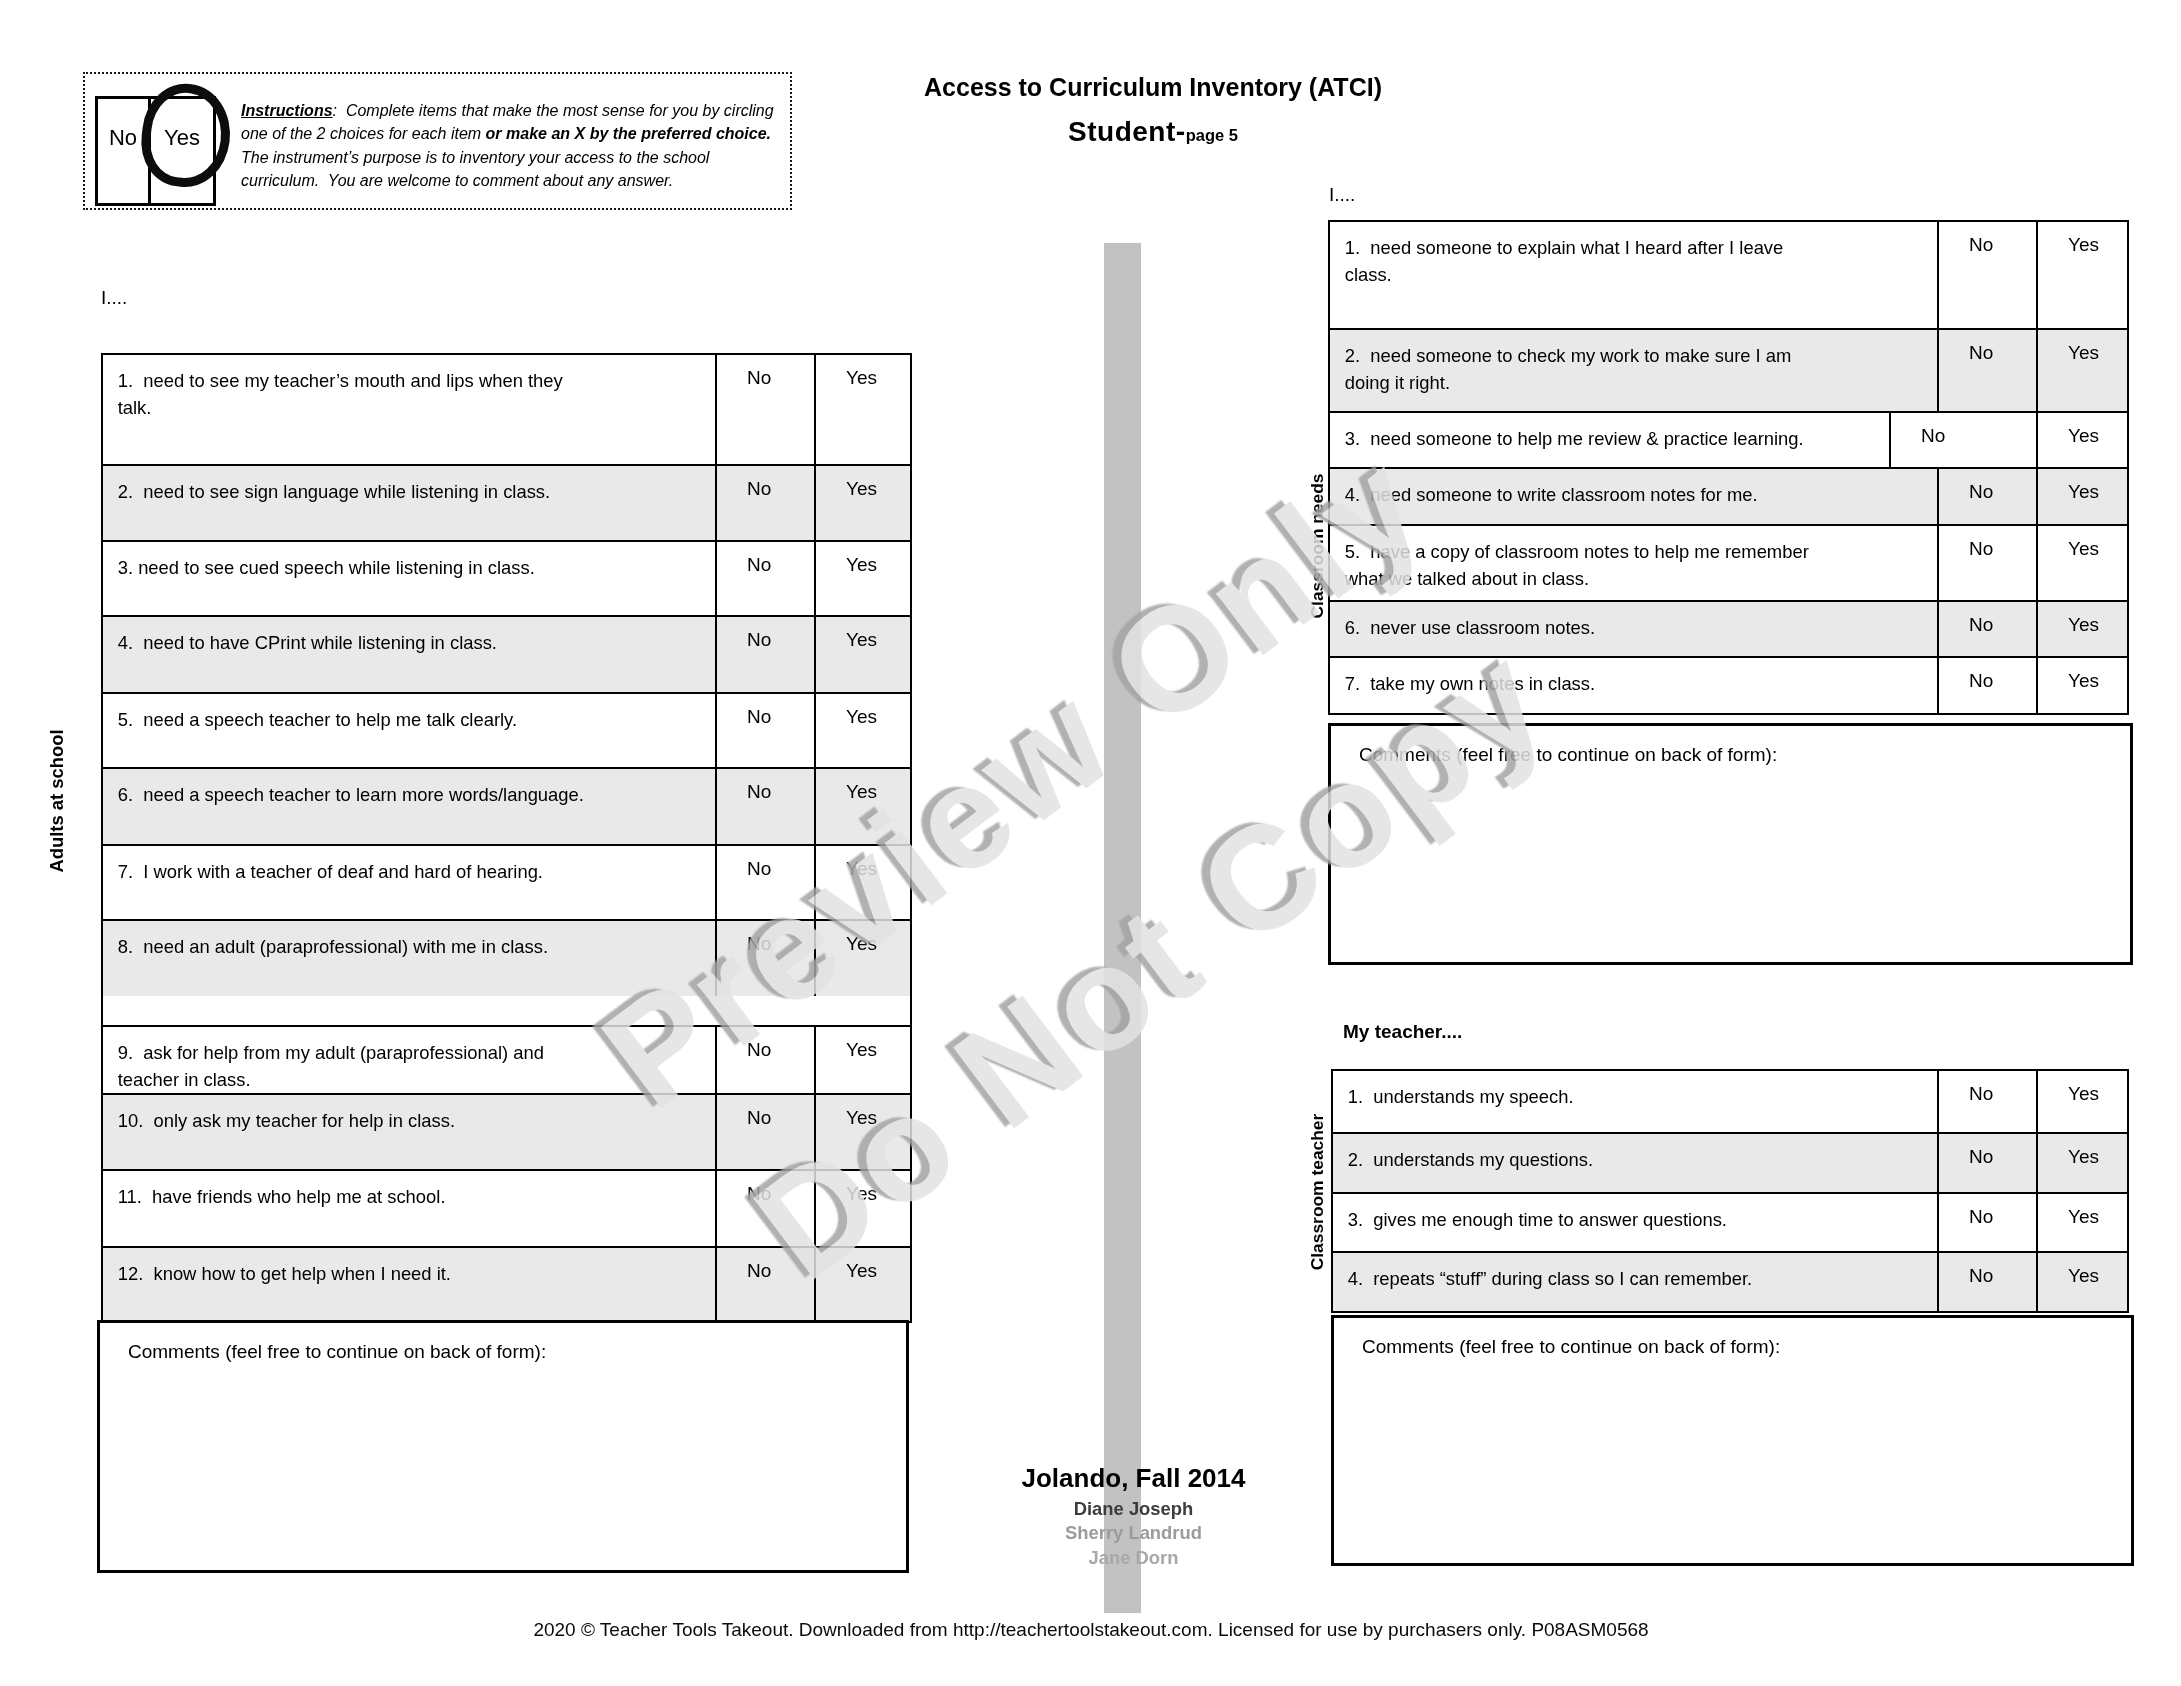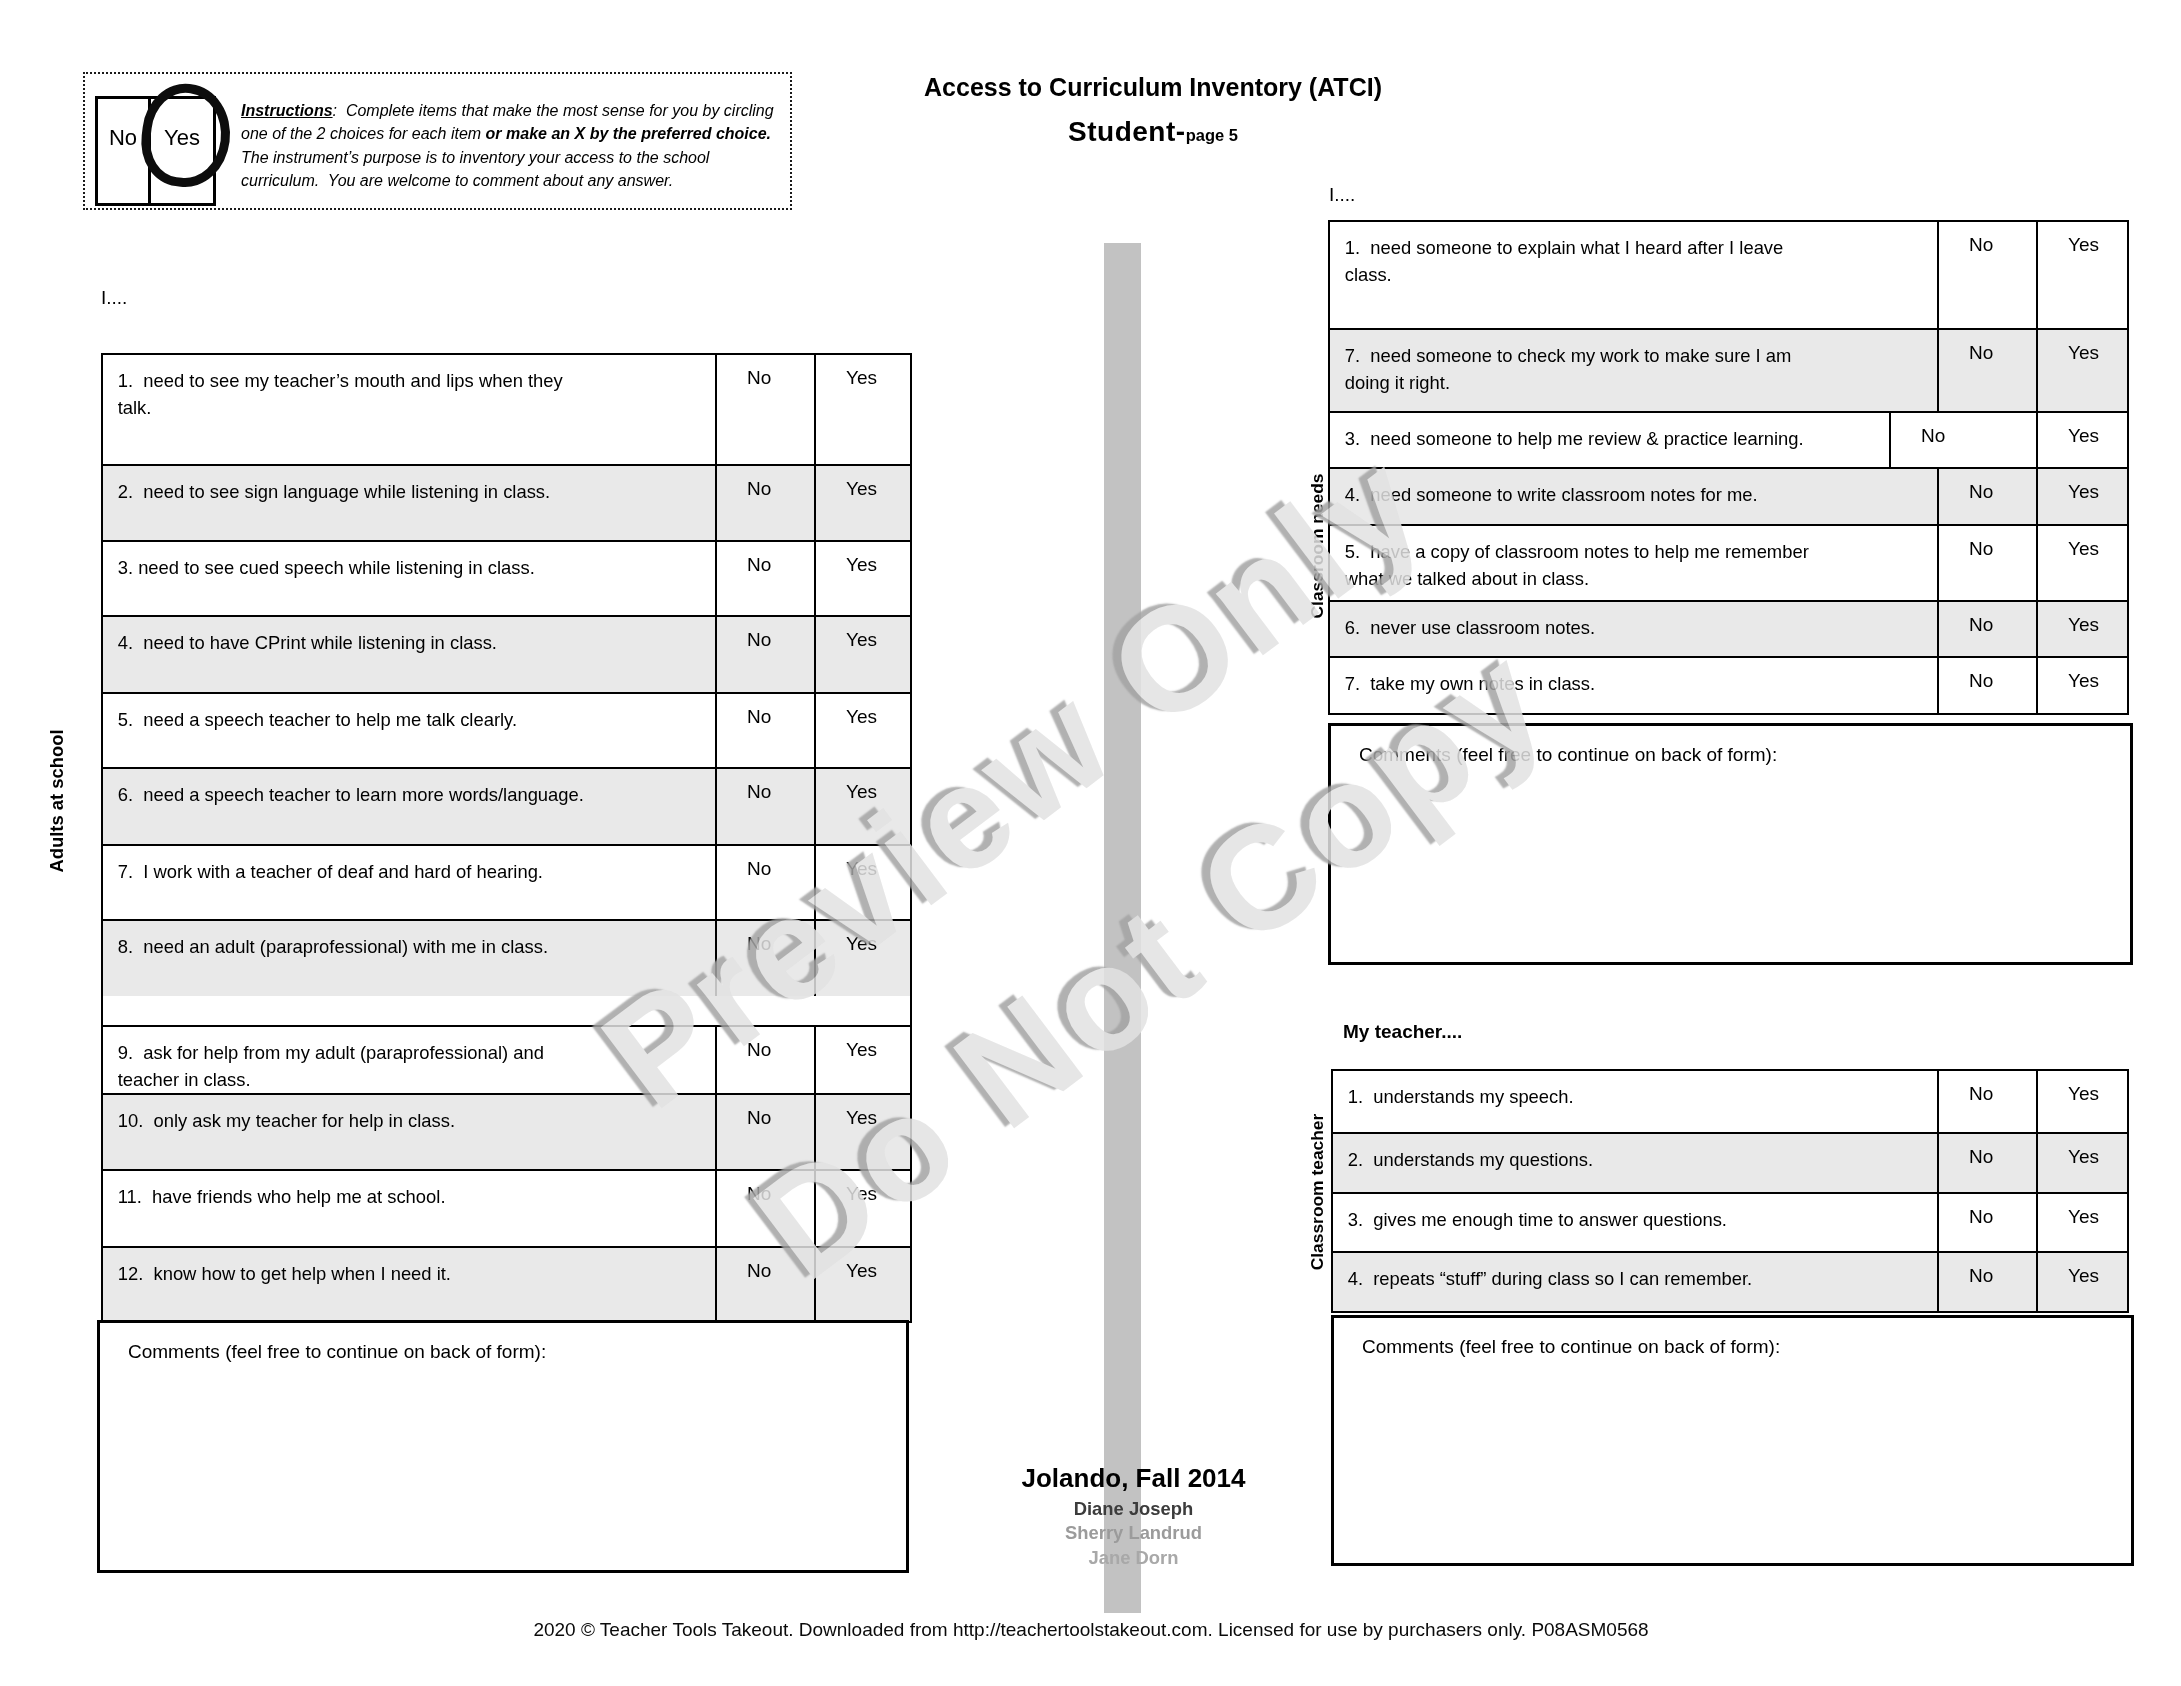--- a/index.html
+++ b/index.html
@@ -161,21 +161,21 @@
   <div class="prompt" style="left:1329px;top:184px;">I....</div>
   <div class="vlabel" style="left:1317px;top:546px;font-size:17.4px;">Classroom needs</div>
   <div class="qtable rt" id="right-table1" style="left:1328px;top:220px;width:801px;height:495px;">
       <div class="trow" style="height: 108px;">
         <div class="cell stmt">1.  need someone to explain what I heard after I leave
 class.</div>
         <div class="cell ans">No</div>
         <div class="cell ans yes">Yes</div>
       </div>
       <div class="trow alt" style="height: 85px;">
-        <div class="cell stmt">7.  need someone to check my work to make sure I am
+        <div class="cell stmt">2.  need someone to check my work to make sure I am
 doing it right.</div>
         <div class="cell ans">No</div>
         <div class="cell ans yes">Yes</div>
       </div>
       <div class="trow" style="height: 58px; gap: 48px;">
         <div class="cell stmt">3.  need someone to help me review &amp; practice learning.</div>
         <div class="cell ans">No</div>
         <div class="cell ans yes">Yes</div>
       </div>
       <div class="trow alt" style="height: 58px;">

